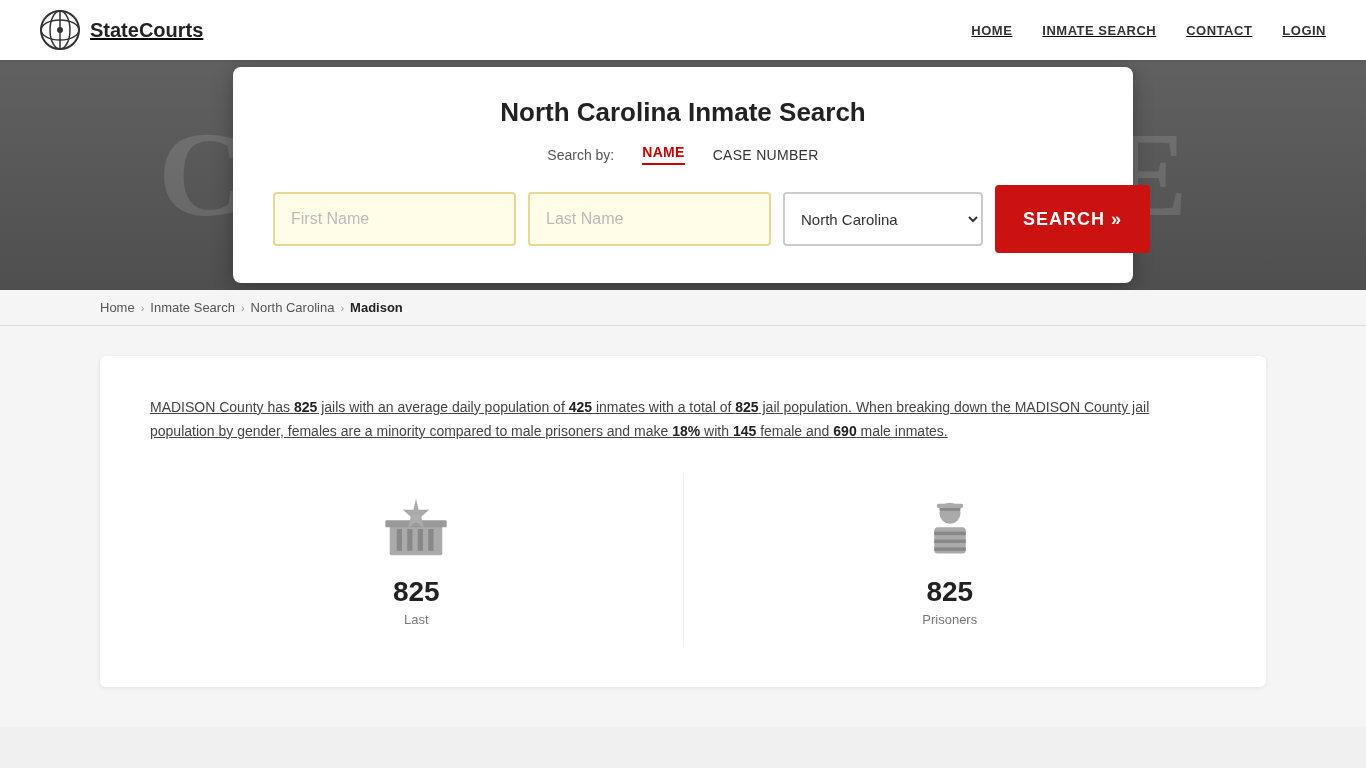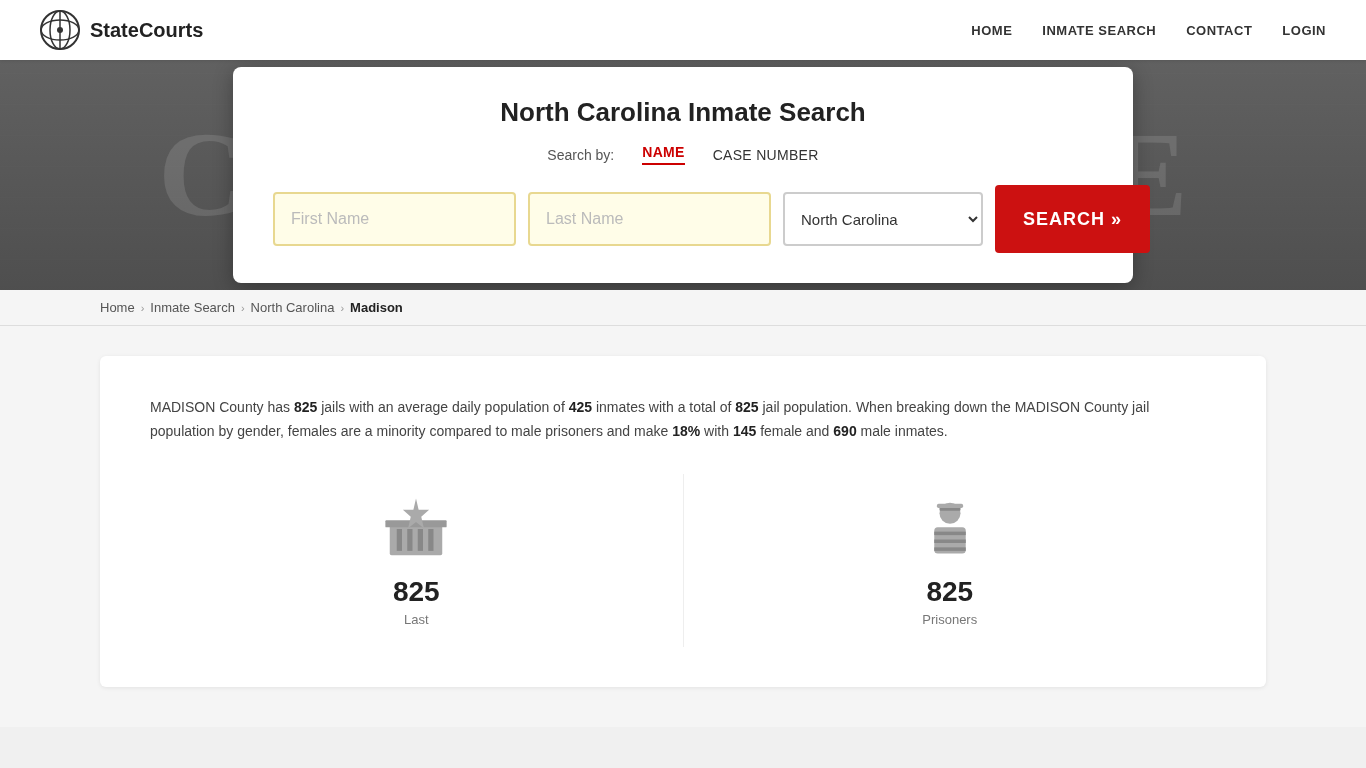--- a/index.html
+++ b/index.html
@@ -9,20 +9,21 @@
     .header {
       background: white;
       display: flex;
       align-items: center;
       justify-content: space-between;
       padding: 0 40px;
       height: 60px;
       position: relative;
       z-index: 10;
       box-shadow: 0 1px 3px rgba(0,0,0,0.1);
+      text-decoration: underline;
     }
     .logo-area {
       display: flex;
       align-items: center;
       gap: 10px;
     }
     .logo-icon {
       width: 40px;
       height: 40px;
     }
@@ -208,20 +209,21 @@
       font-size: 26px;
       font-weight: bold;
       color: #111;
       margin-bottom: 18px;
     }
     .county-description {
       font-size: 14px;
       color: #444;
       line-height: 1.7;
       margin-bottom: 30px;
+      text-decoration: underline;
     }
     .county-description strong { font-weight: bold; color: #222; }
 
     
     .stats-row {
       display: flex;
       gap: 0;
       margin-top: 10px;
     }
     .stat-item {

